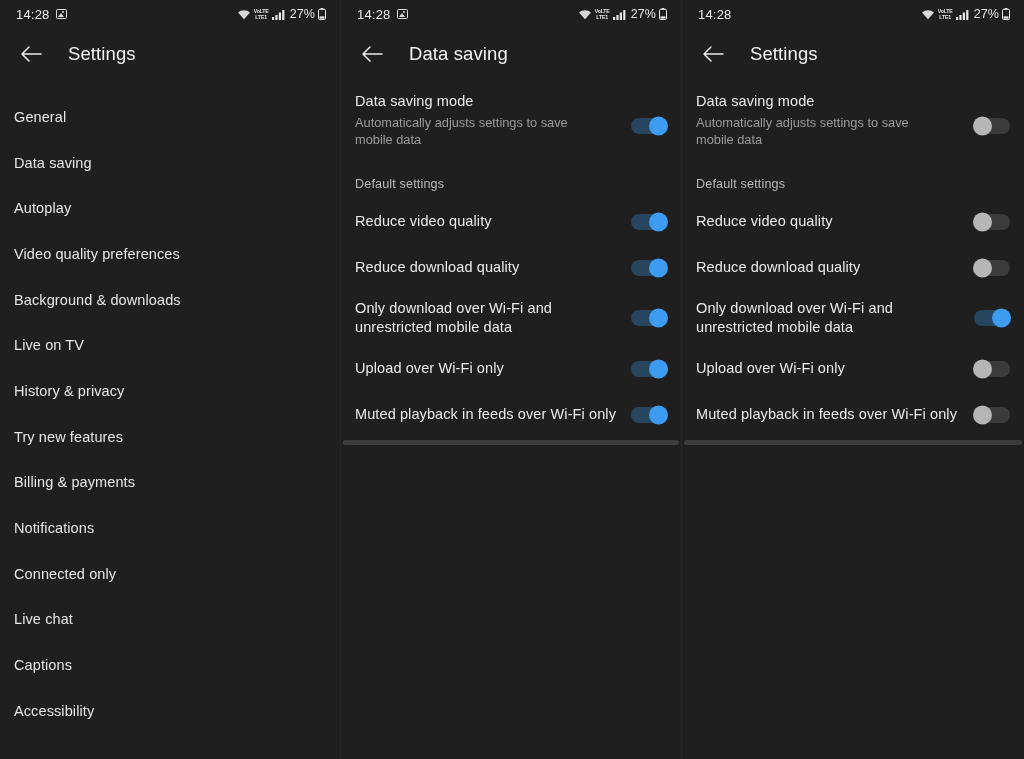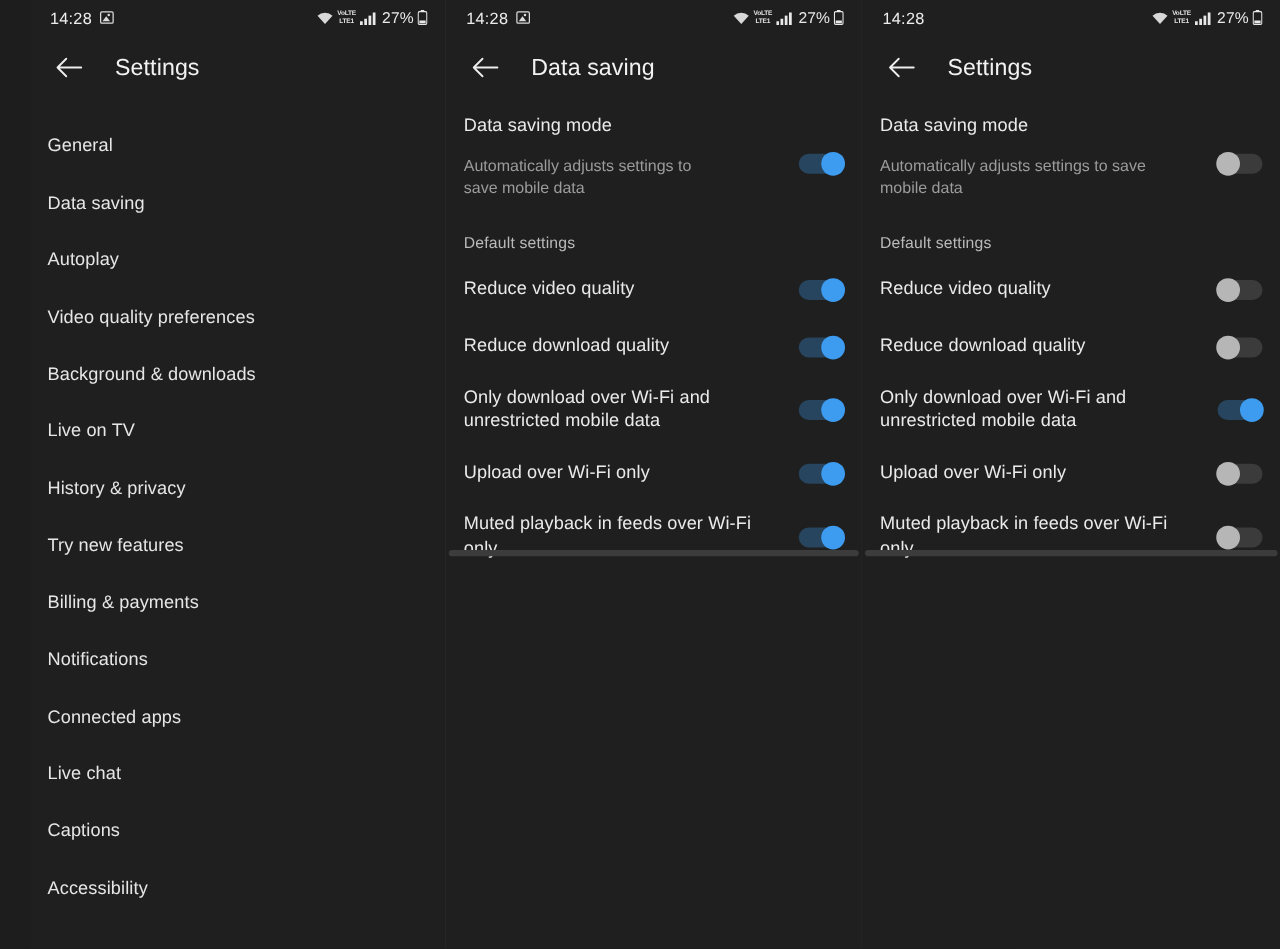--- a/index.html
+++ b/index.html
@@ -9,21 +9,20 @@
     height: 759px;
     background: #1d1d1d;
     font-family: "Liberation Sans", sans-serif;
     overflow: hidden;
   }
 
   .screens {
     display: flex;
     width: 1024px;
     height: 759px;
-    padding-left: 24px;
   }
 
   .panel {
     width: 341px;
     height: 759px;
     background: #1f1f1f;
     position: relative;
     border-right: 1px solid #262626;
   }
   .panel:last-child { width: 342px; border-right: none; }
@@ -145,21 +144,21 @@
   .set-title {
     font-size: 14.5px;
     color: #eaeaea;
     letter-spacing: .1px;
     line-height: 1.35;
   }
   .set-sub {
     font-size: 12.8px;
     color: #9b9b9b;
     line-height: 1.38;
-    margin-top: 12px;
+    margin-top: 2px;
     max-width: 258px;
   }
 
   .section-head {
     font-size: 12.6px;
     color: #b9b9b9;
     padding: 14px 0 8px;
     letter-spacing: .15px;
   }
 
@@ -282,21 +281,21 @@
       <div class="nav-item">
           <span class="nav-item-label">Try new features</span>
         </div>
       <div class="nav-item">
           <span class="nav-item-label">Billing &amp; payments</span>
         </div>
       <div class="nav-item">
           <span class="nav-item-label">Notifications</span>
         </div>
       <div class="nav-item">
-          <span class="nav-item-label">Connected apps</span>
+          <span class="nav-item-label">Connected only</span>
         </div>
       <div class="nav-item">
           <span class="nav-item-label">Live chat</span>
         </div>
       <div class="nav-item">
           <span class="nav-item-label">Captions</span>
         </div>
       <div class="nav-item">
           <span class="nav-item-label">Accessibility</span>
         </div>

